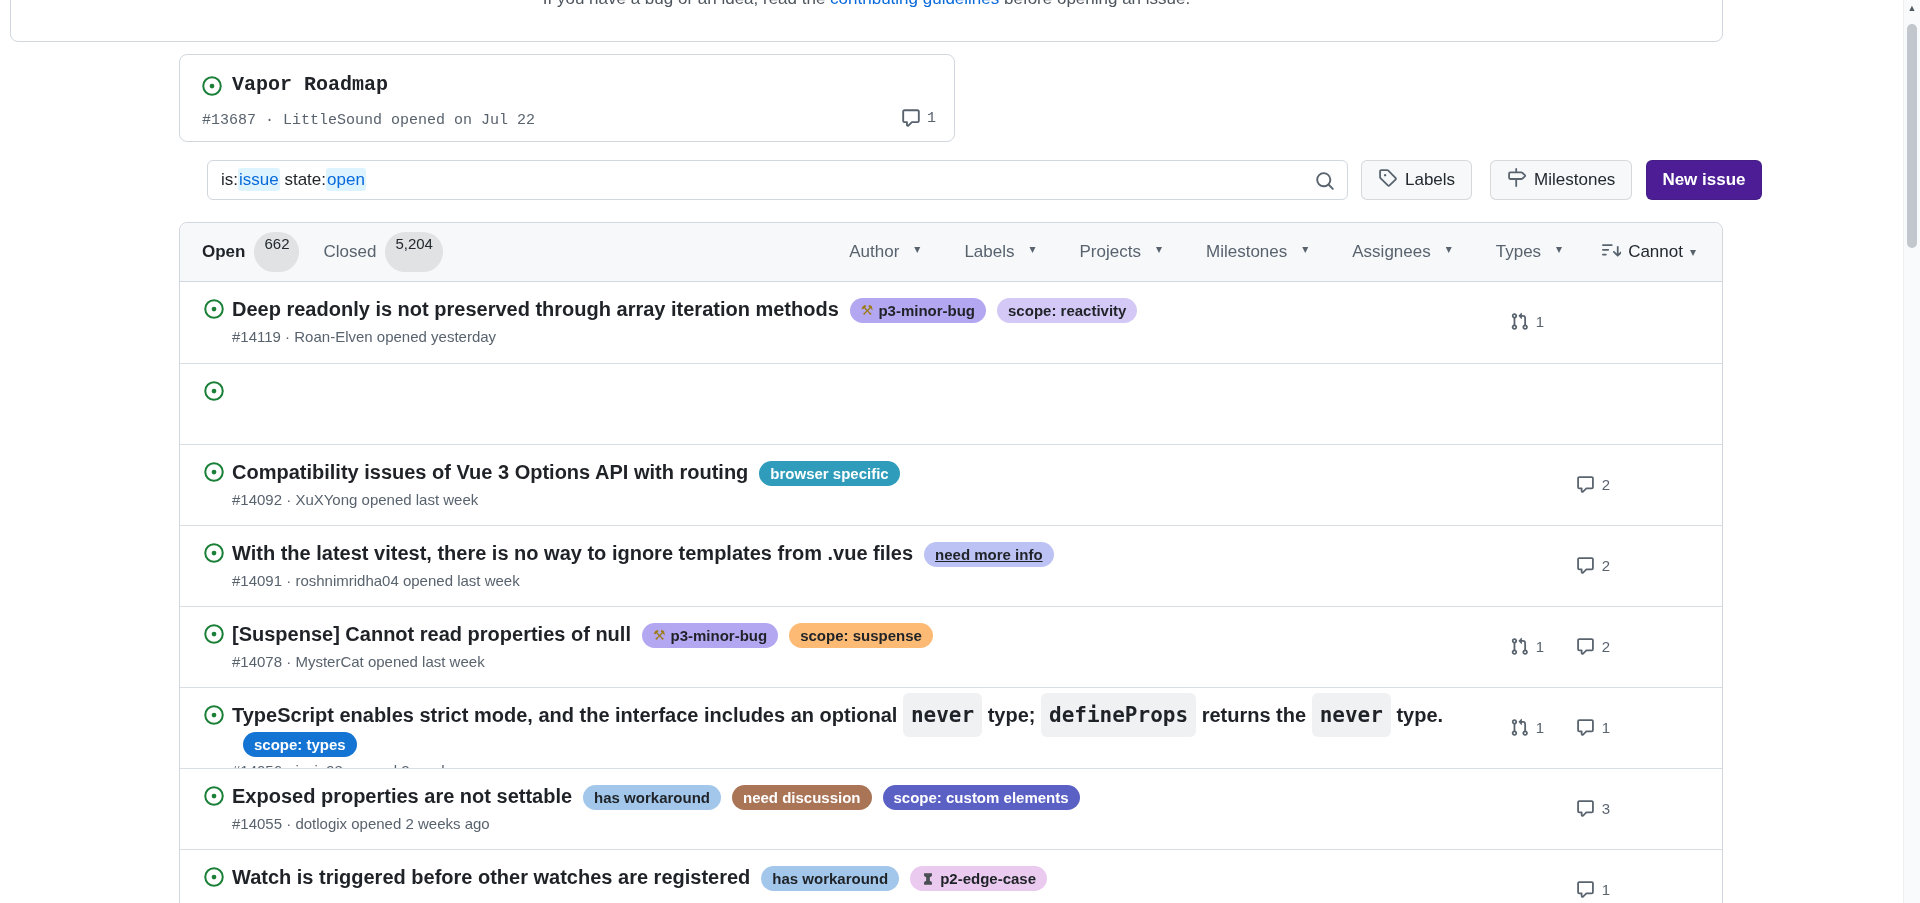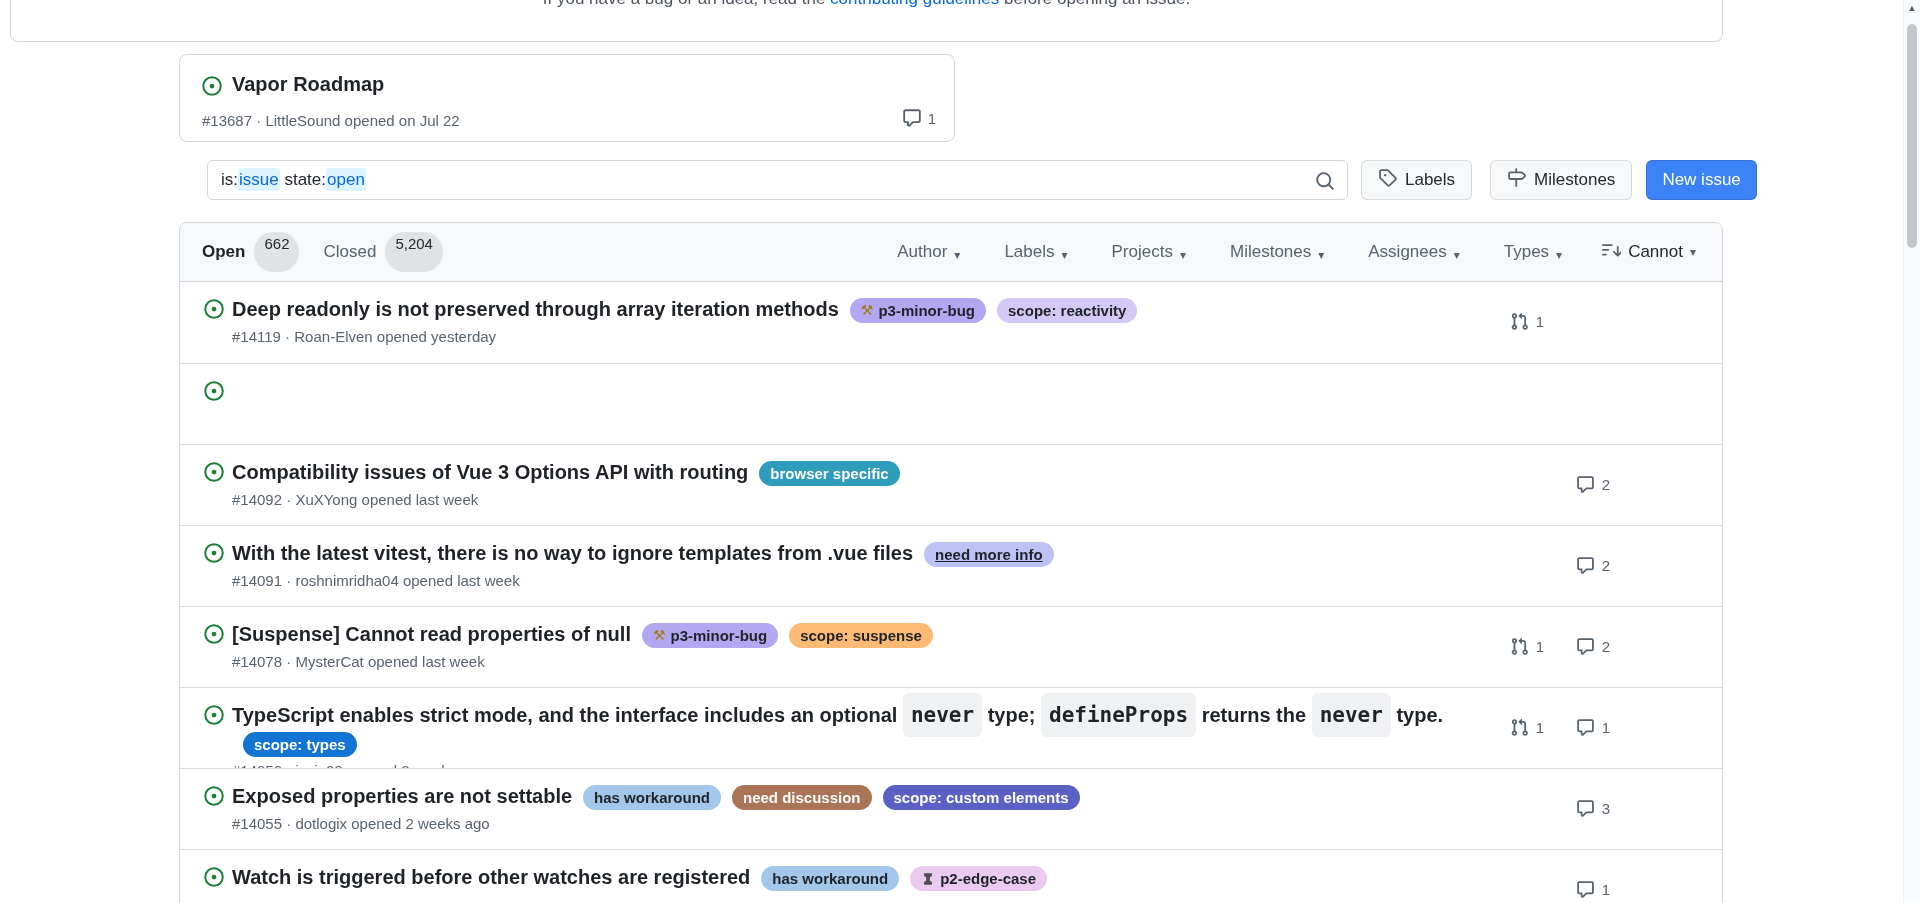--- a/index.html
+++ b/index.html
@@ -8,56 +8,56 @@
 
   
   .banner{position:absolute;left:10px;top:-34px;width:1711px;height:74px;
     border:1px solid #d0d7de;border-radius:8px;background:#fff;}
   .banner-text{position:absolute;left:0;right:0;top:22px;text-align:center;
     font-size:17px;line-height:20px;color:#4d555e;white-space:nowrap;}
   .banner-link{color:#0969da;text-decoration:none;}
 
   
   .pinned-card{position:absolute;left:179px;top:54px;width:774px;height:86px;
-    border:1px solid #d0d7de;border-radius:8px;background:#fff;}
+    border:1px solid #d0d7de;border-radius:8px;background:#fff;font-family:Liberation Mono, monospace;}
   .pinned-icon{position:absolute;left:22px;top:21px;width:20px;height:20px;}
   .pinned-title{position:absolute;left:52px;top:18px;font-size:20px;font-weight:600;color:#1f2328;text-decoration:none;}
   .pinned-meta{position:absolute;left:22px;top:57px;font-size:15px;color:#59636e;}
   .pinned-comments{position:absolute;right:18px;top:53px;display:flex;align-items:center;gap:6px;
     color:#59636e;font-size:15px;text-decoration:none;}
   .pinned-comments svg{display:block;}
 
   
   .toolbar{position:absolute;left:179px;top:160px;width:1764px;display:flex;align-items:flex-end;margin-left:28px;}
   .search-input{position:relative;width:1141px;height:40px;border:1px solid #d0d7de;border-radius:6px;
     background:#fff;box-sizing:border-box;display:flex;align-items:center;padding:0 40px 0 13px;}
   .search-value{font-size:17px;color:#1f2328;white-space:pre;}
   .search-value .hl{background:#ddf4ff;color:#0969da;border-radius:3px;padding:2px 1px;}
   .search-icon{position:absolute;right:12px;top:10px;width:20px;height:20px;color:#59636e;}
   .btn{height:40px;box-sizing:border-box;display:flex;align-items:center;gap:8px;padding:0 16px;
     background:#f6f8fa;border:1px solid rgba(31,35,40,0.15);border-radius:6px;
     font-size:17px;font-weight:500;color:#24292f;cursor:pointer;text-decoration:none;}
   .btn svg{color:#59636e;}
   .btn-labels{margin-left:13px;}
   .btn-milestones{margin-left:18px;}
-  .btn-new-issue{margin-left:14px;background:#3b82f6;border:1px solid rgba(31,35,40,0.15);
-    color:#fff;font-weight:400;padding:0 15px;}
+  .btn-new-issue{margin-left:14px;background:#4c1d95;border:1px solid rgba(31,35,40,0.15);
+    color:#fff;font-weight:700;padding:0 15px;}
 
   
   .list{position:absolute;left:179px;top:222px;width:1544px;height:700px;
     border:1px solid #d0d7de;border-radius:8px;background:#fff;box-sizing:border-box;overflow:hidden;}
   .list-header{height:59px;background:#f6f8fa;border-bottom:1px solid #d0d7de;
     display:flex;align-items:center;padding:0 26px 0 22px;box-sizing:border-box;border-radius:8px 8px 0 0;}
   .tab{display:flex;align-items:center;gap:9px;text-decoration:none;font-size:17px;}
   .tab.open{font-weight:600;color:#1f2328;}
   .tab.closed{margin-left:24px;color:#59636e;}
   .counter{background:rgba(31,35,40,0.10);border-radius:999px;padding:0 10px;height:40px;line-height:24px;
     font-size:15px;font-weight:500;color:#24292f;}
   .filters{margin-left:auto;display:flex;align-items:center;}
-  .filter-item{display:flex;align-items:flex-end;gap:7px;margin-left:44px;font-size:17px;color:#59636e;
+  .filter-item{display:flex;align-items:flex-start;gap:15px;margin-left:44px;font-size:17px;color:#59636e;
     cursor:pointer;text-decoration:none;}
   .caret{font-size:12px;color:#59636e;}
   .sort-item{display:flex;align-items:center;gap:7px;margin-left:40px;font-size:17px;color:#24292f;cursor:pointer;text-decoration:none;}
   .sort-item svg{color:#59636e;}
 
   
   .row{position:relative;height:81px;border-top:1px solid #d8dee4;box-sizing:border-box;background:#fff;}
   .row:first-child{border-top:none;}
   .open-icon{position:absolute;left:24px;top:17px;width:20px;height:20px;}
   .row-main{margin-left:52px;padding-top:13px;padding-right:240px;}

